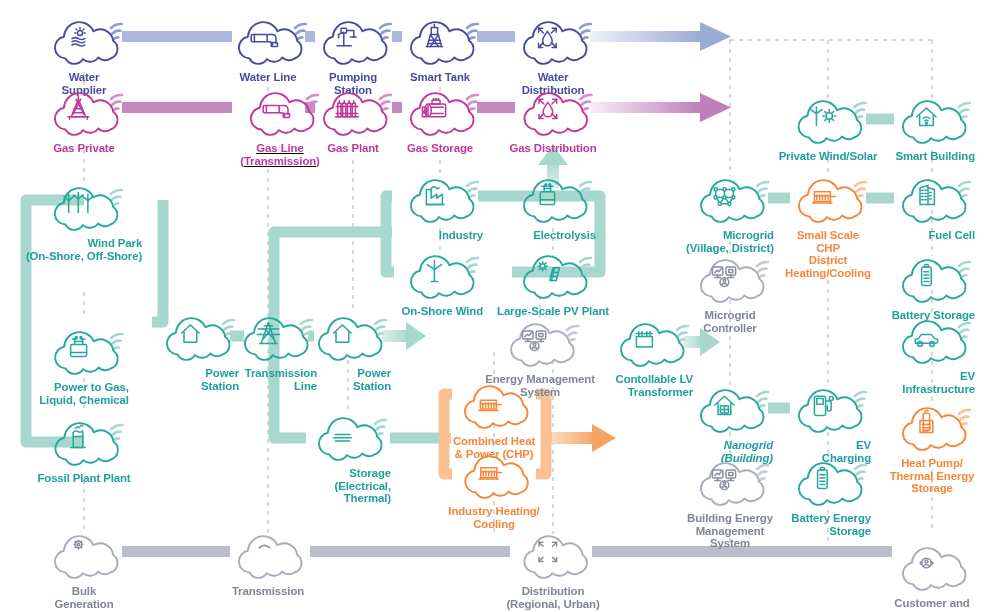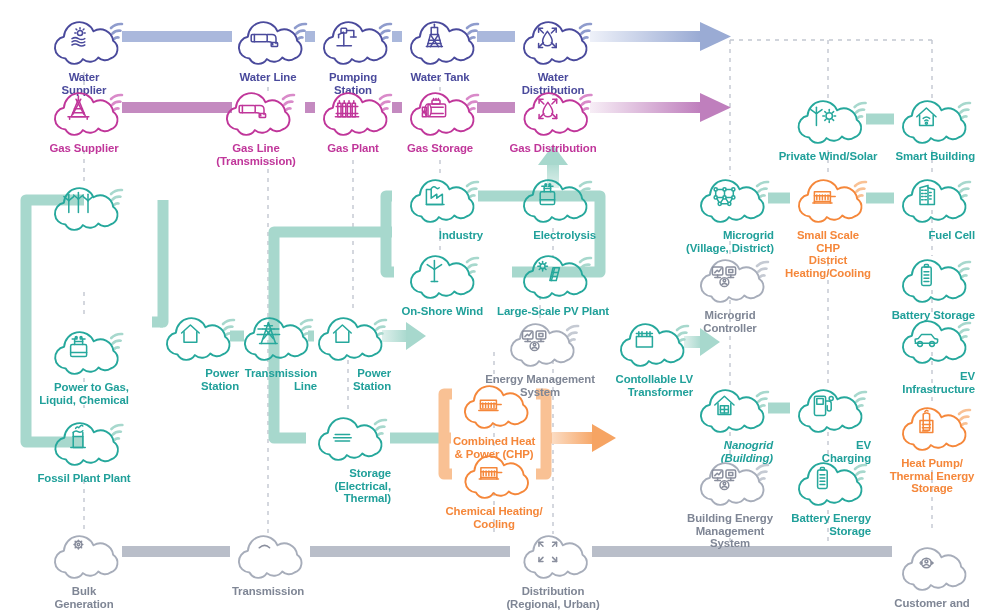--- a/index.html
+++ b/index.html
@@ -277,21 +277,21 @@
               <path d="M36 22 l-4 15"></path>
               <path d="M46 22 l4 15"></path>
               <line x1="34" y1="29" x2="48" y2="29"></line>
               <line x1="33" y1="33" x2="49" y2="33"></line>
               <line x1="31" y1="37" x2="51" y2="37"></line>
               <line x1="36" y1="22" x2="46" y2="37"></line>
               <line x1="46" y1="22" x2="36" y2="37"></line>
             </g>
           </svg>
         </div>
-        <div class="label">Water Tank</div>
+        <div class="label">Smart Tank</div>
       </div>
       <div class="node c-blue" style="left: 553px; top: 14px;">
         <div class="cloudwrap">
           <svg class="cloud" width="86" height="54" viewBox="0 0 86 54">
             <g stroke="#8f9ccd" stroke-width="2.6" fill="none" stroke-linecap="round">
               <g class="wifi">
                 <path d="M70,14 a14,14 0 0 1 11,-4"></path>
                 <path d="M71.5,19.5 a9.5,9.5 0 0 1 8,-2.8"></path>
                 <path d="M73,25 a5,5 0 0 1 4.5,-1.5"></path>
               </g>
@@ -329,23 +329,23 @@
               <path d="M41 14 L32 36 h18 z"></path>
               <line x1="36" y1="26" x2="46" y2="26"></line>
               <line x1="34" y1="31" x2="48" y2="31"></line>
               <line x1="38" y1="14" x2="48" y2="33"></line>
               <line x1="44" y1="14" x2="34" y2="33"></line>
               <line x1="28" y1="36" x2="54" y2="36"></line>
               <path d="M30 36 v3 M52 36 v3"></path>
             </g>
           </svg>
         </div>
-        <div class="label">Gas Supplier</div>
-      </div>
-      <div class="node c-pink" style="left: 256px; top: 85px;">
+        <div class="label">Gas Private</div>
+      </div>
+      <div class="node c-pink" style="left: 280px; top: 85px; text-decoration: underline;">
         <div class="cloudwrap">
           <svg class="cloud" width="86" height="54" viewBox="0 0 86 54">
             <g stroke="#d98ac9" stroke-width="2.6" fill="none" stroke-linecap="round">
               <g class="wifi">
                 <path d="M70,14 a14,14 0 0 1 11,-4"></path>
                 <path d="M71.5,19.5 a9.5,9.5 0 0 1 8,-2.8"></path>
                 <path d="M73,25 a5,5 0 0 1 4.5,-1.5"></path>
               </g>
             </g>
             <path d="M24.5,44.5 a11,11 0 0 1 -1.6,-21.8 a15.5,15.5 0 0 1 29.6,-5.4 a13,13 0 0 1 19.6,9.4 a10,10 0 0 1 -2.6,17.8 a9.5,9.5 0 0 1 -12.2,-1.0 a10.5,10.5 0 0 1 -15.4,1.6 a10,10 0 0 1 -17.4,-0.6 z" stroke="#c0369a" stroke-width="1.9" fill="#fff"></path>
@@ -514,20 +514,22 @@
               <line x1="41" y1="20" x2="35" y2="15"></line>
               <line x1="41" y1="20" x2="47" y2="15"></line>
               <line x1="41" y1="20" x2="41" y2="12"></line>
               <line x1="53" y1="22" x2="53" y2="37"></line>
               <line x1="53" y1="22" x2="47" y2="17"></line>
               <line x1="53" y1="22" x2="59" y2="17"></line>
               <line x1="53" y1="22" x2="53" y2="14"></line>
             </g>
           </svg>
         </div>
+        <div class="label">Wind Park
+(On-Shore, Off-Shore)</div>
       </div>
       <div class="node c-teal" style="left: 84px; top: 324px;">
         <div class="cloudwrap">
           <svg class="cloud" width="86" height="54" viewBox="0 0 86 54">
             <g stroke="#a7d8cd" stroke-width="2.6" fill="none" stroke-linecap="round">
               <g class="wifi">
                 <path d="M70,14 a14,14 0 0 1 11,-4"></path>
                 <path d="M71.5,19.5 a9.5,9.5 0 0 1 8,-2.8"></path>
                 <path d="M73,25 a5,5 0 0 1 4.5,-1.5"></path>
               </g>
@@ -1060,21 +1062,21 @@
               <rect x="31" y="21" width="20" height="12"></rect>
               <path d="M34 31 v-6 M37.5 31 v-6 M41 31 v-6 M44.5 31 v-6 M48 31 v-6"></path>
               <line x1="31" y1="26" x2="51" y2="26"></line>
               <line x1="51" y1="27" x2="57" y2="27"></line>
               <line x1="29" y1="35" x2="53" y2="35"></line>
               <line x1="31" y1="33" x2="31" y2="35"></line>
               <line x1="51" y1="33" x2="51" y2="35"></line>
             </g>
           </svg>
         </div>
-        <div class="label">Chemical Heating/
+        <div class="label">Industry Heating/
 Cooling</div>
       </div>
       <div class="node c-orange" style="left: 932px; top: 400px;">
         <div class="cloudwrap">
           <svg class="cloud" width="86" height="54" viewBox="0 0 86 54">
             <g stroke="#f9c194" stroke-width="2.6" fill="none" stroke-linecap="round">
               <g class="wifi">
                 <path d="M70,14 a14,14 0 0 1 11,-4"></path>
                 <path d="M71.5,19.5 a9.5,9.5 0 0 1 8,-2.8"></path>
                 <path d="M73,25 a5,5 0 0 1 4.5,-1.5"></path>

